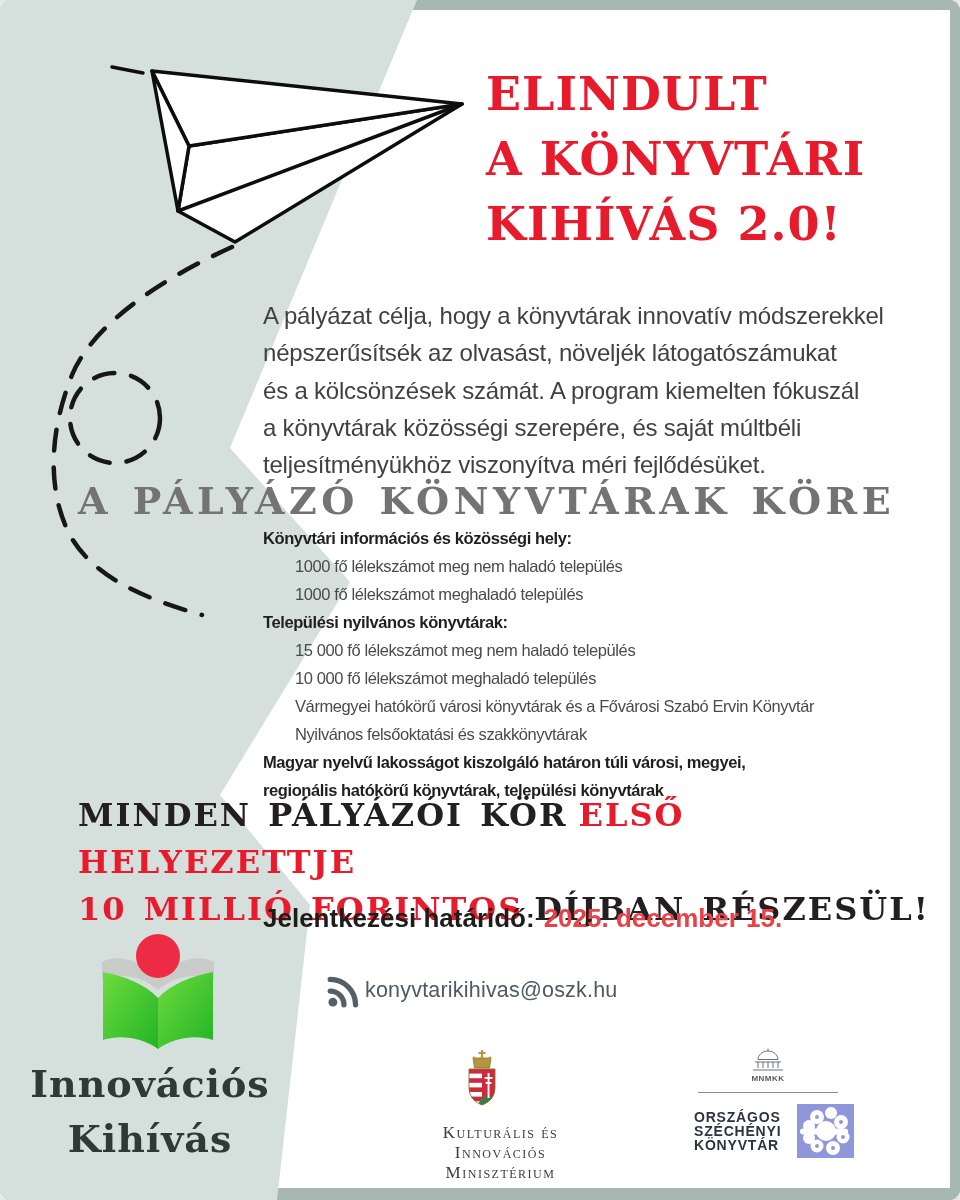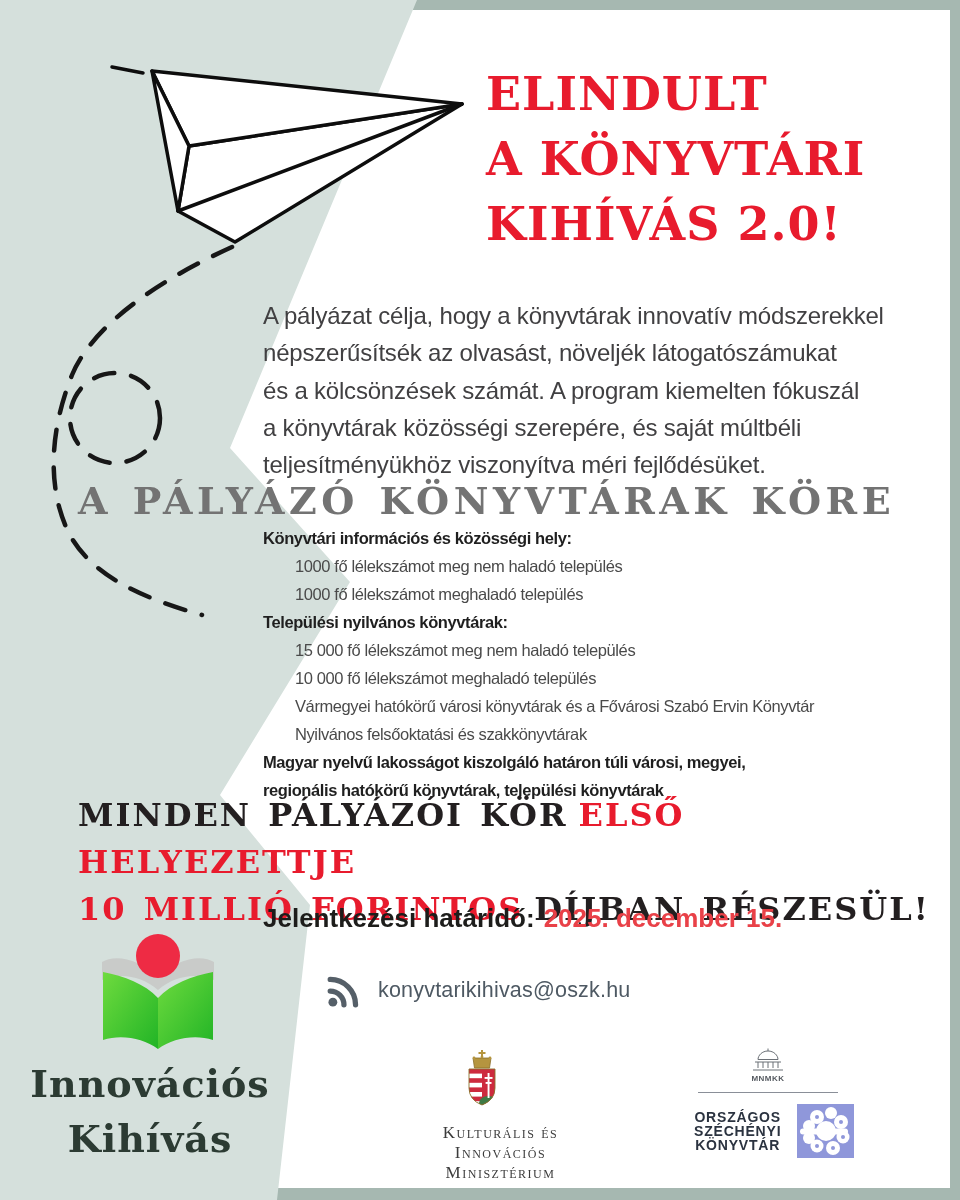--- a/index.html
+++ b/index.html
@@ -1,20 +1,21 @@
 <!DOCTYPE html>
 <html><head>
 <meta charset="utf-8">
 <style>
   * { margin:0; padding:0; box-sizing:border-box; }
   body { background:#e8e8e8; }
   .page {
     position:relative; width:960px; height:1200px; margin:0 auto;
     background:#ffffff; overflow:hidden;
     font-family:"Liberation Sans", sans-serif;
+    border-radius:11px;
   }
   
   .frame { position:absolute; background:#a6b8b1; }
   .frame-top    { left:0; top:0; width:960px; height:10px; }
   .frame-right  { right:0; top:0; width:10px; height:1200px; }
   .frame-bottom { left:0; top:1188px; width:960px; height:12px; }
   
   .sage {
     position:absolute; left:0; top:0; width:960px; height:1200px;
     background:#d5e0dc;
@@ -52,21 +53,21 @@
     font-size:32px; line-height:47px; letter-spacing:2px; word-spacing:4px;
     color:#231f20;
     margin-top:8px;
   }
   .st-red { color:#e81b2d; }
   .gap-left { margin-left:11px; }
   
   .deadline { left:263px; top:903px; font-size:26px; font-weight:bold; color:#1d1d1b; }
   .dl-date  { color:#e94148; margin-left:9px; }
   
-  .contact { left:326px; top:971px; display:flex; align-items:center; gap:14px; }
+  .contact { left:326px; top:971px; display:flex; align-items:center; gap:1px; }
   .contact-lines { font-size:21.5px; line-height:26px; color:#4e5963; letter-spacing:0.2px; }
   
   .brand-logo { left:92px; top:928px; }
   .brand-text {
     left:28px; top:1056px; width:244px; text-align:center;
     font-family:"DejaVu Serif", serif; font-weight:bold;
     font-size:38px; line-height:55px; color:#2c3b33; letter-spacing:1px;
   }
   
   .ministry { left:373px; top:1050px; width:218px; text-align:center; }
@@ -75,21 +76,21 @@
     margin-top:9px;
     font-family:"Liberation Serif", serif; font-variant:small-caps;
     font-size:17px; line-height:20px; letter-spacing:1.5px; color:#3c3c3c;margin-left:37px;
   }
   
   .oszk { left:694px; top:1048px; width:148px; }
   .mnmkk { text-align:center; }
   .mnmkk svg { display:block; margin:0 auto; }
   .mnmkk-label { margin-top:2px; font-size:8px; font-weight:bold; letter-spacing:0.5px; color:#555a60; }
   .oszk-divider { margin:9px 4px 0 4px; height:1px; background:#8a8f98; }
-  .oszk-row { margin-top:11px; display:flex; align-items:center; gap:16px;text-align:center; }
+  .oszk-row { margin-top:11px; display:flex; align-items:center; gap:16px; }
   .oszk-name {
     font-size:14px; font-weight:bold; line-height:14px;
     letter-spacing:0.8px; color:#2b3340;
   }
   .oszk-emblem { flex:0 0 auto; }
 </style>
 </head>
 <body>
 
 <div class="page">

